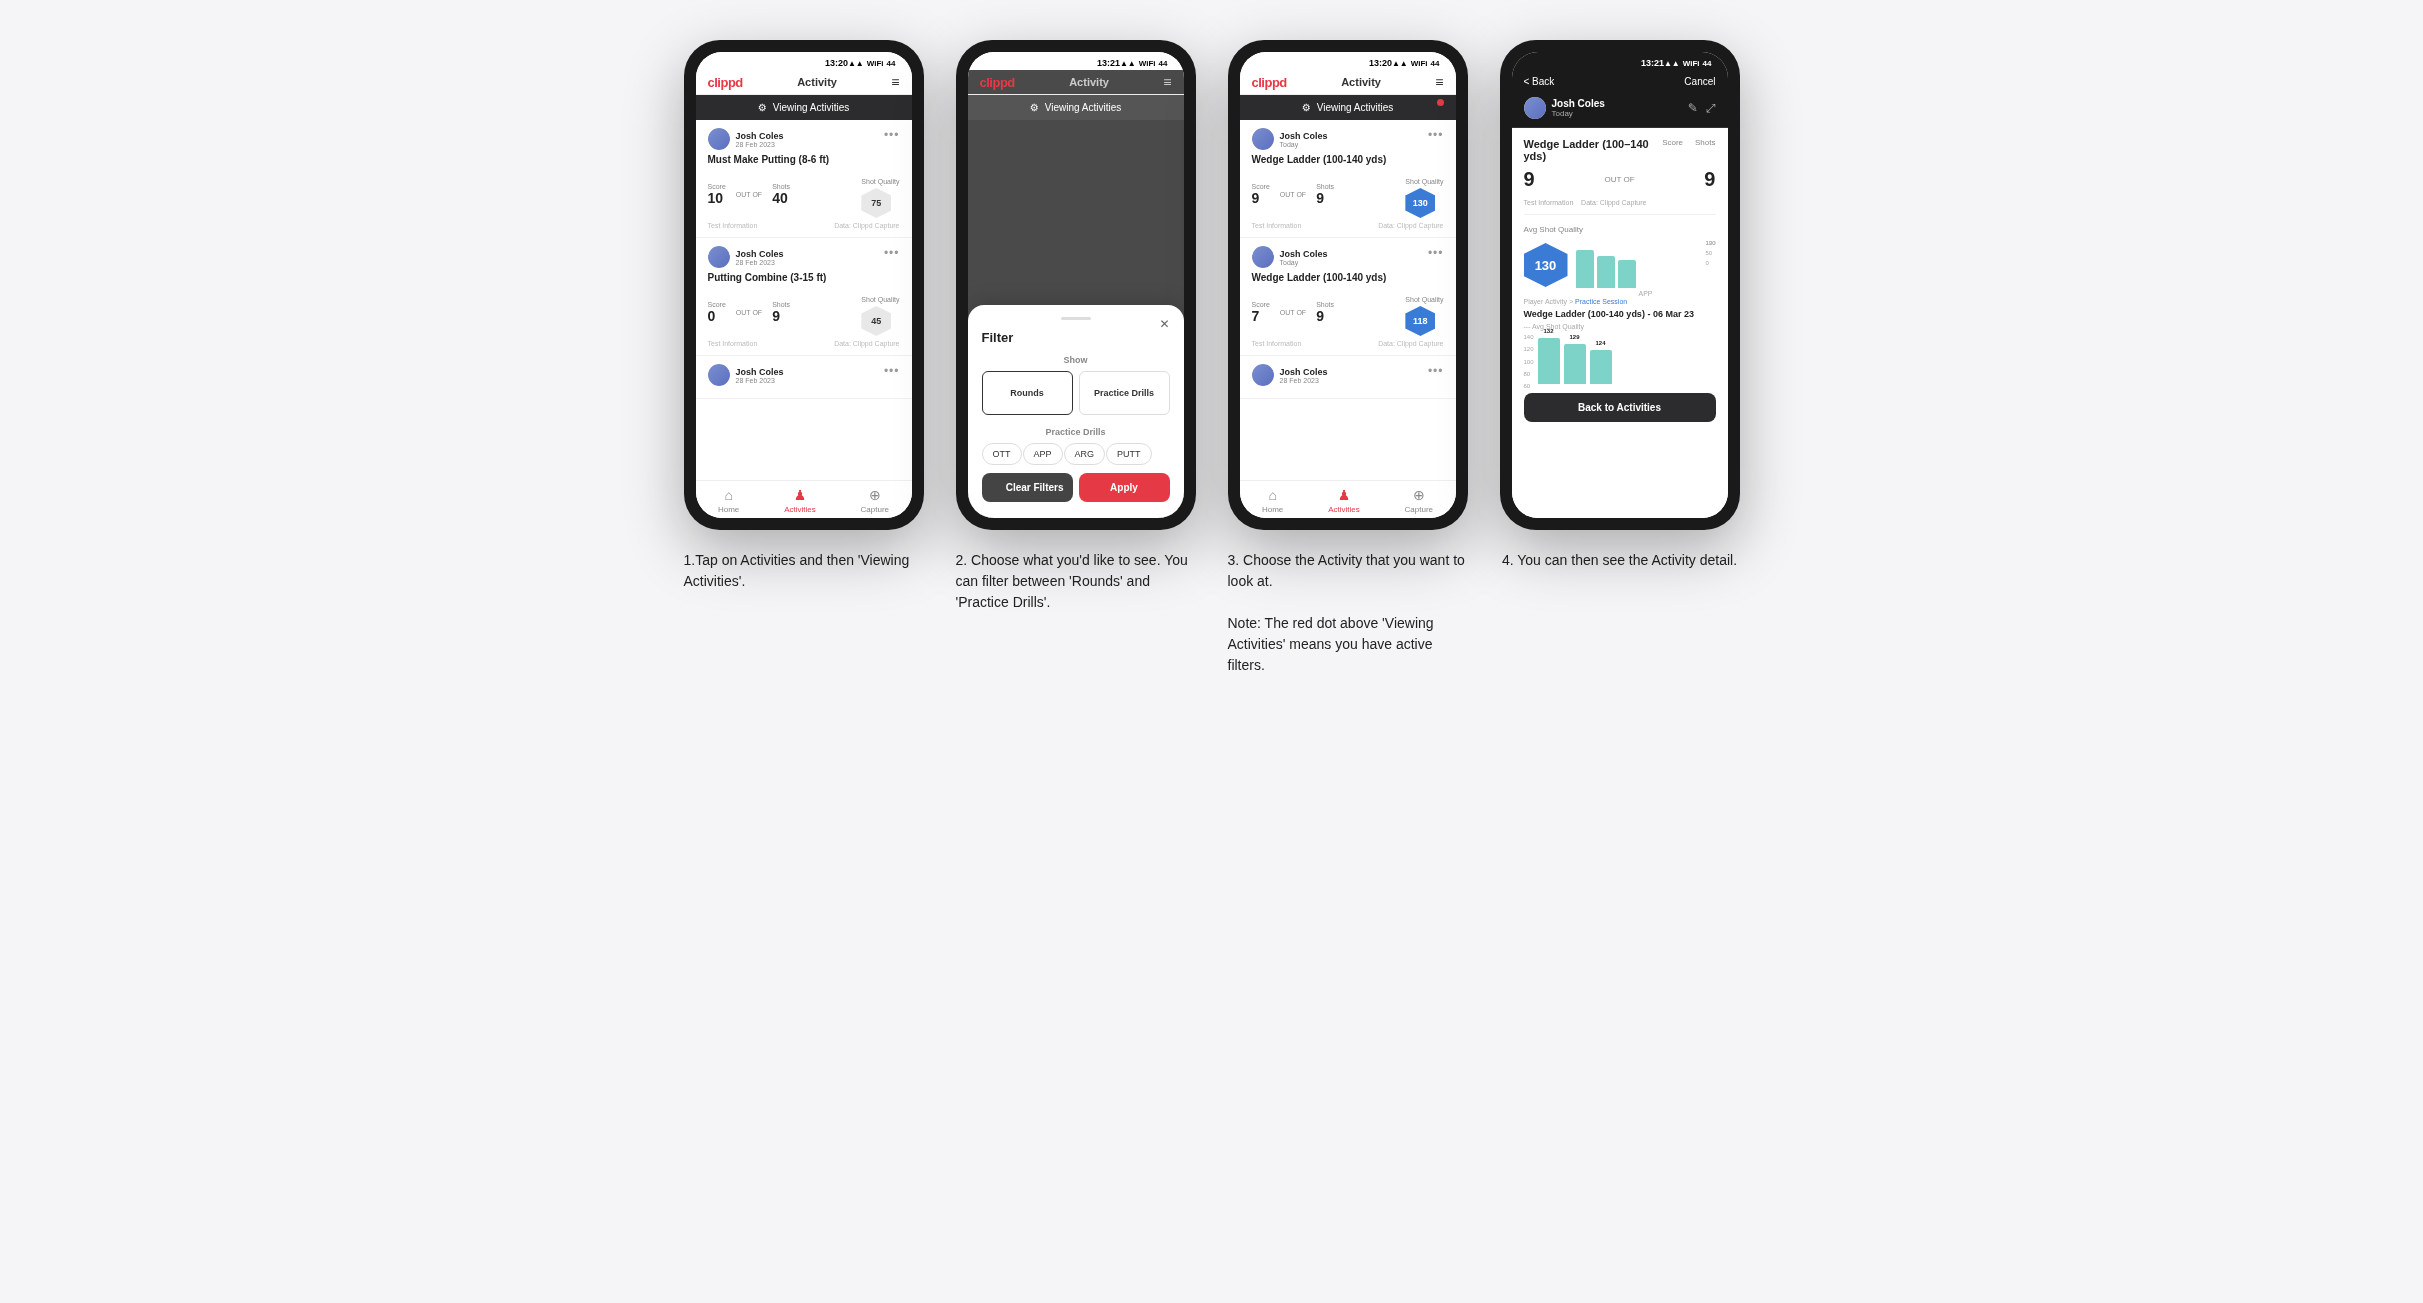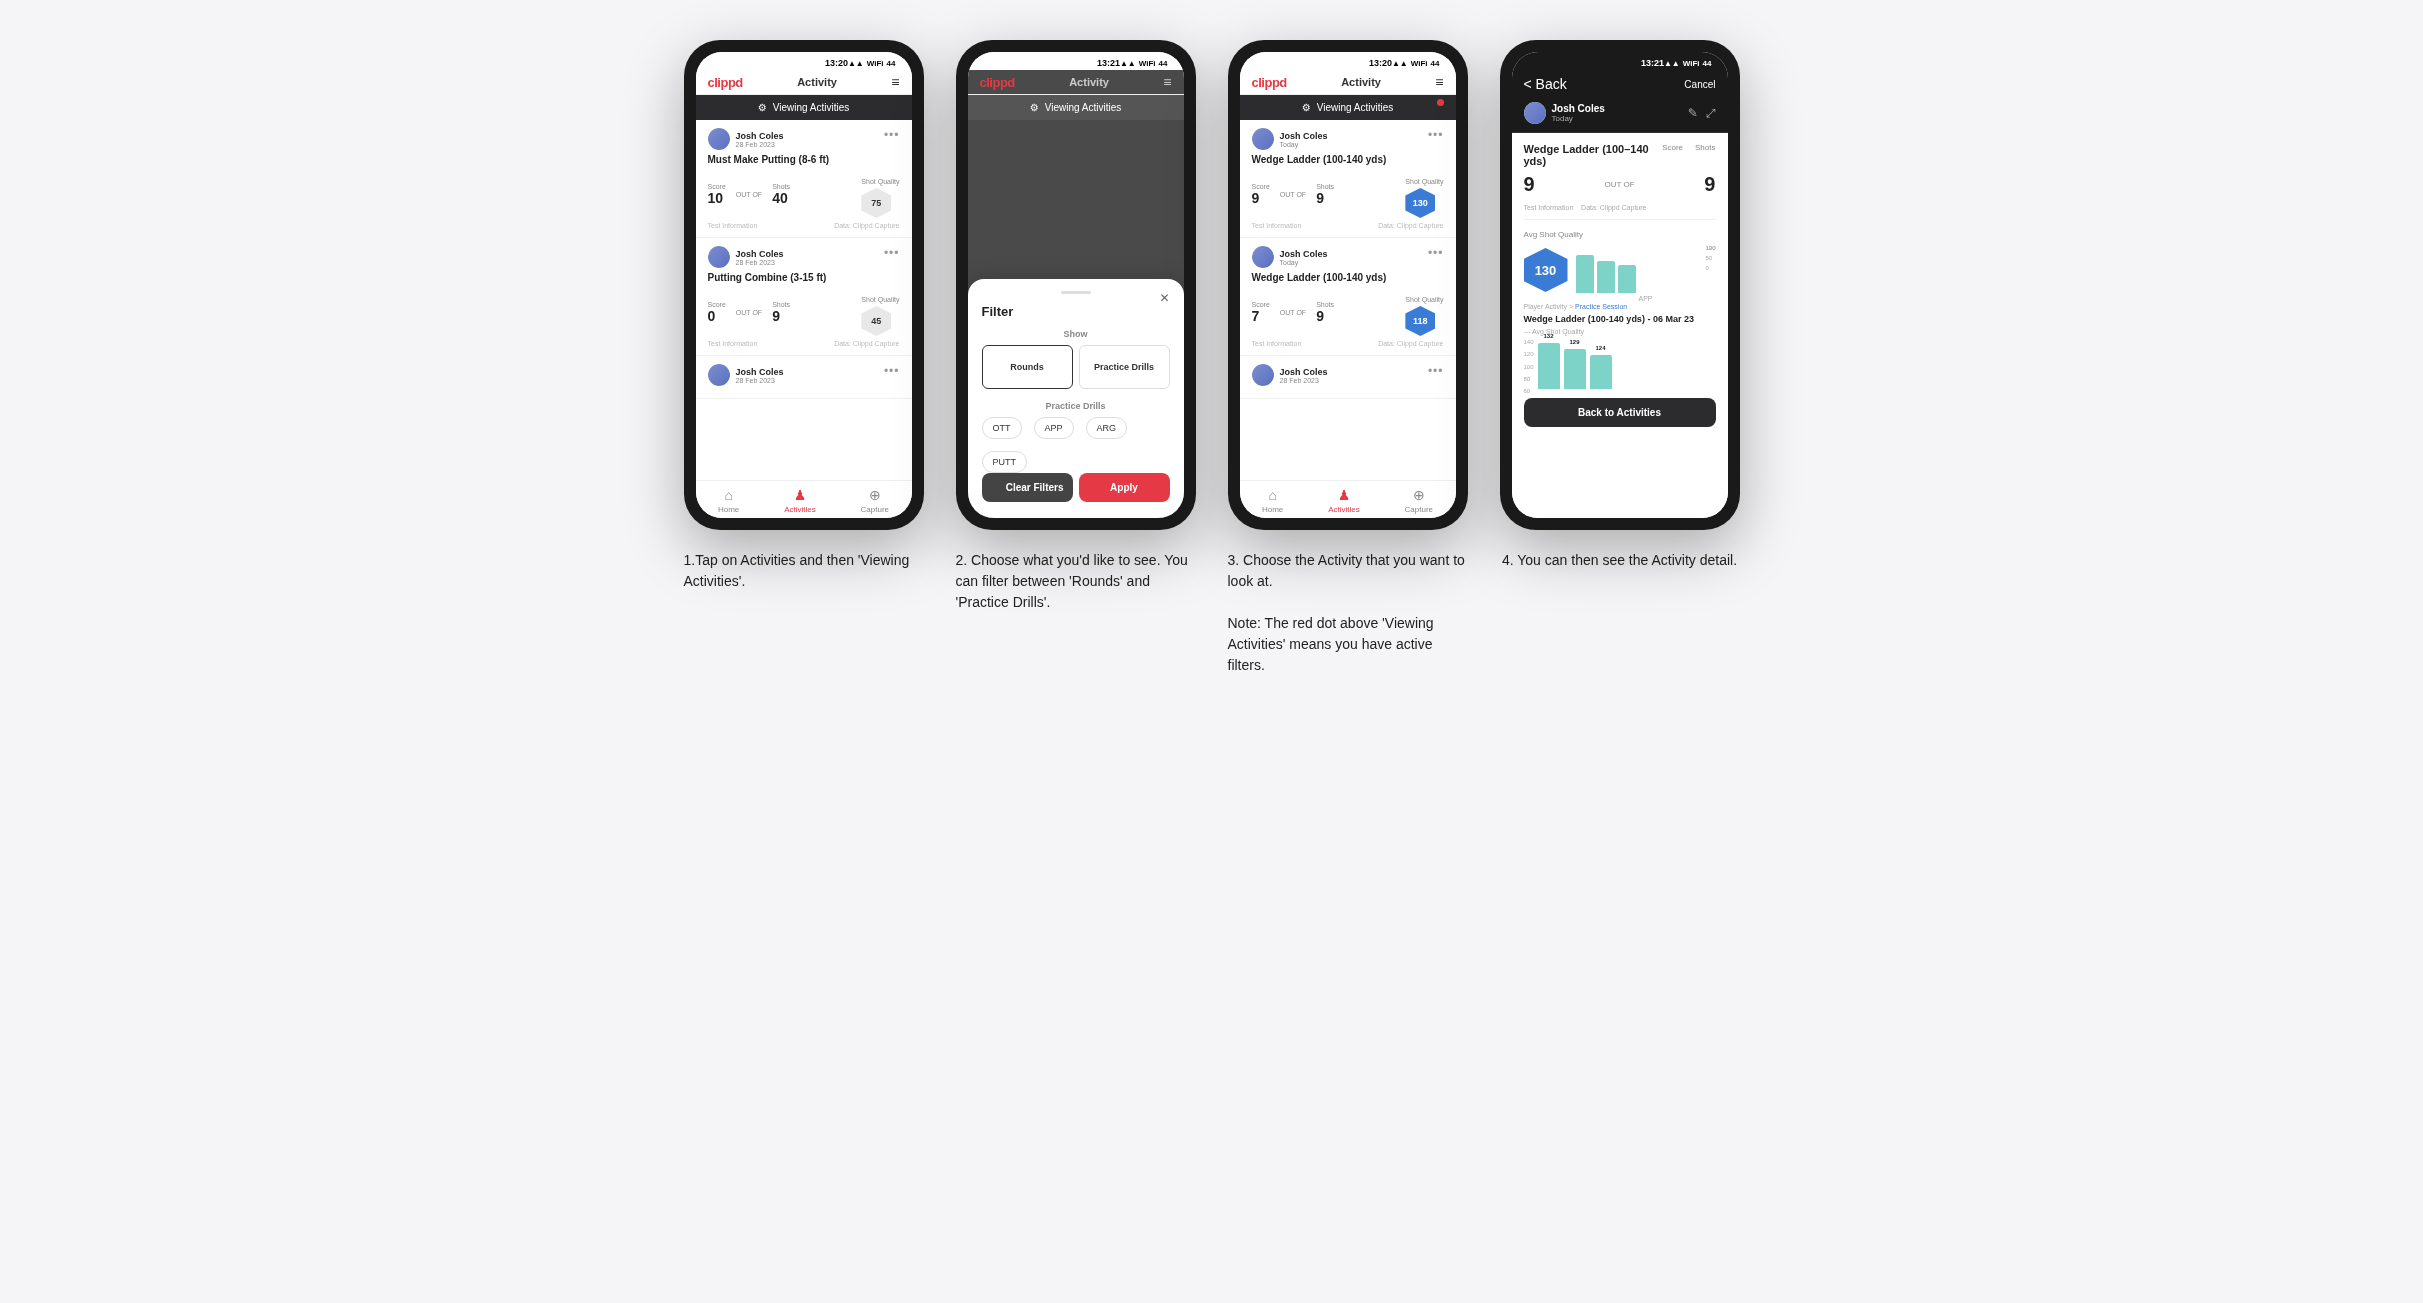--- a/index.html
+++ b/index.html
@@ -292,22 +292,22 @@
       text-align: center;
       background: #fff;
       color: #333;
     }
     .filter-toggle-btn.active {
       background: #fff;
       border-color: #333;
     }
     .filter-chip-row {
       display: flex;
-      gap: 12px;
-      margin-bottom: 0;
+      gap: 1px;
+      margin-bottom: 8px;
       flex-wrap: wrap;
     }
     .filter-chip {
       padding: 5px 10px;
       border: 1px solid #ddd;
       border-radius: 16px;
       font-size: 9px;
       color: #333;
       background: #fff;
     }
@@ -340,21 +340,21 @@
     
     .detail-nav {
       background: #1a1a1a;
       display: flex;
       justify-content: space-between;
       align-items: center;
       padding: 6px 12px;
     }
     .detail-nav-back {
       color: #fff;
-      font-size: 14px;
+      font-size: 10px;
     }
     .detail-nav-cancel {
       color: #fff;
       font-size: 10px;
     }
     .detail-user-row {
       background: #1a1a1a;
       display: flex;
       align-items: center;
       justify-content: space-between;

